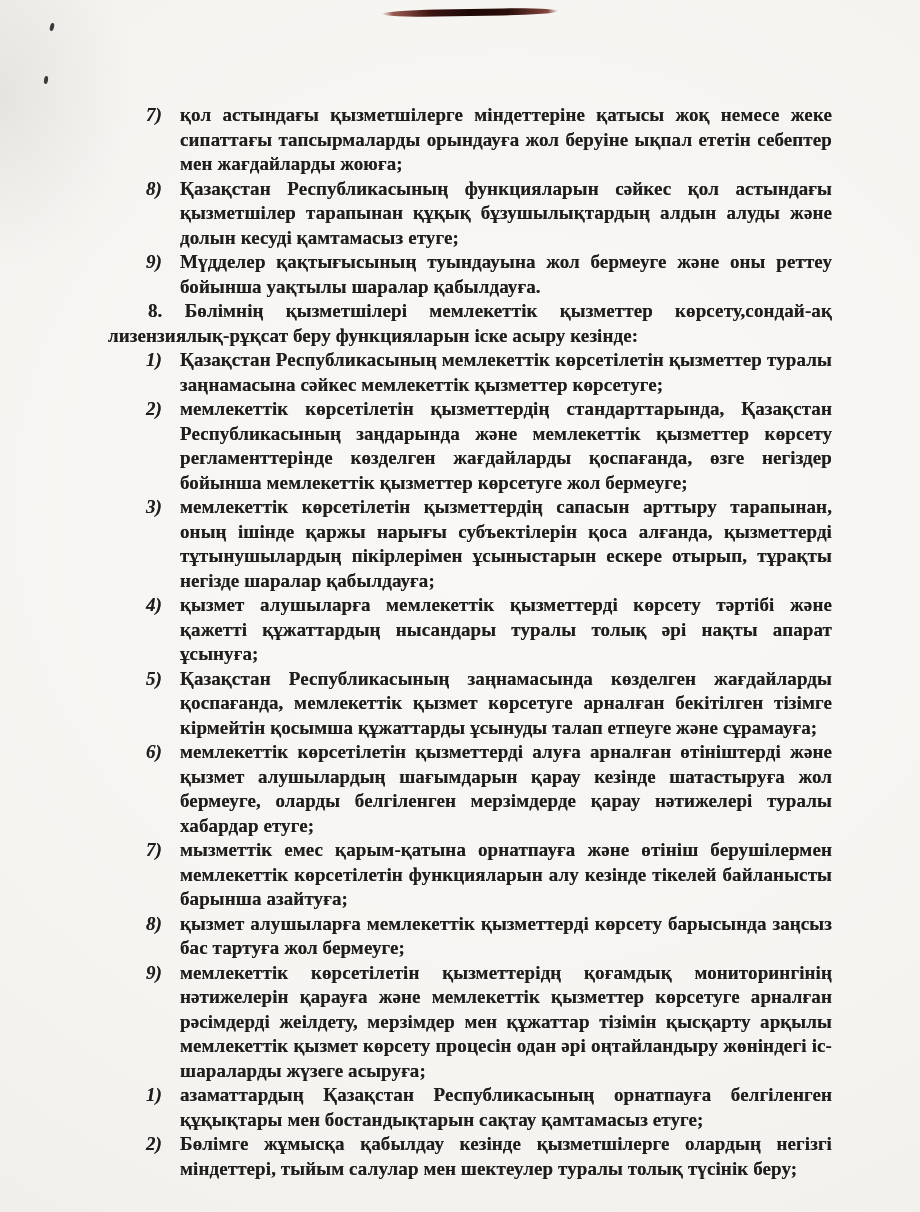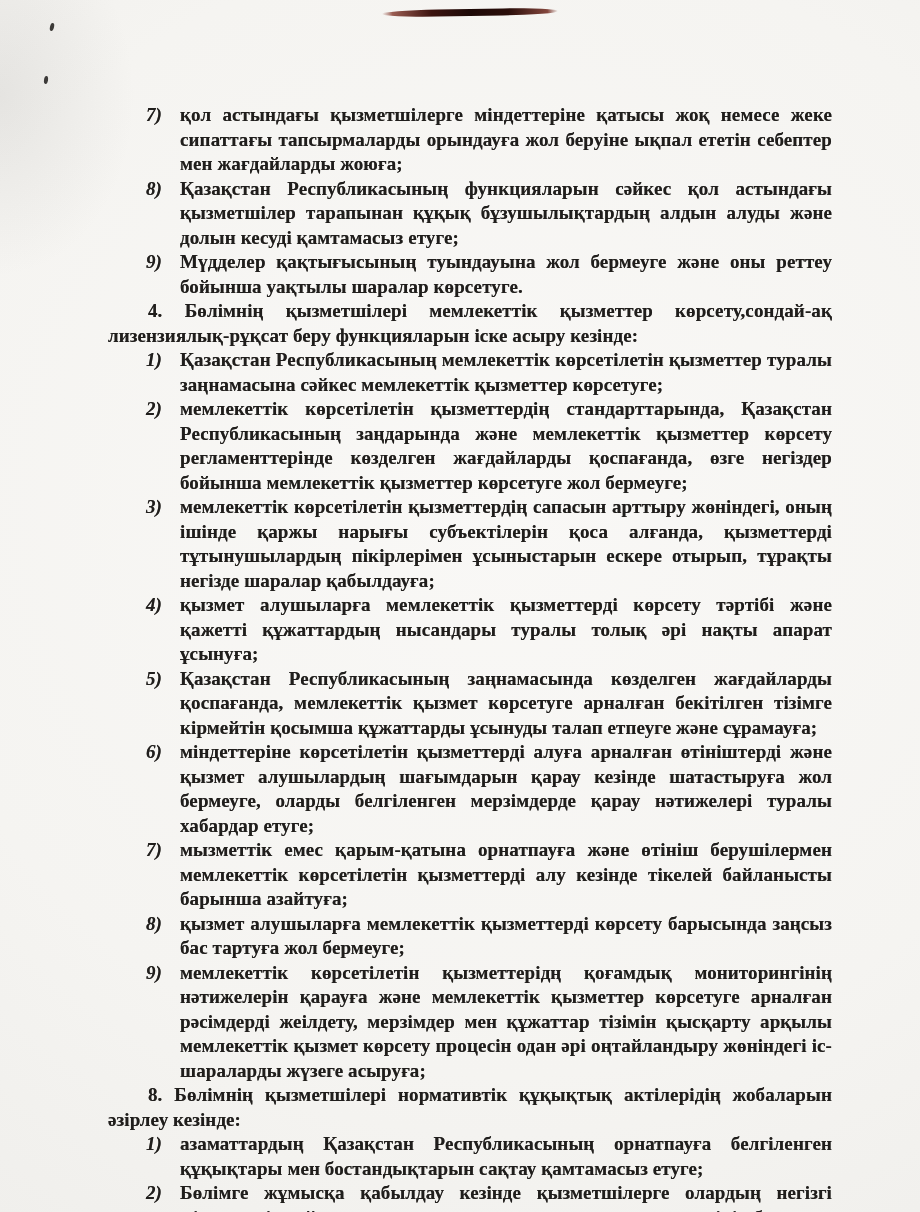--- a/index.html
+++ b/index.html
@@ -62,66 +62,65 @@
       <div class="li">
         <span class="num">7)</span>
         <span class="txt">қол астындағы қызметшілерге міндеттеріне қатысы жоқ немесе жеке сипаттағы тапсырмаларды орындауға жол беруіне ықпал ететін себептер мен жағдайларды жоюға;</span>
       </div>
       <div class="li">
         <span class="num">8)</span>
         <span class="txt">Қазақстан Республикасының функцияларын сәйкес қол астындағы қызметшілер тарапынан құқық бұзушылықтардың алдын алуды және долын кесуді қамтамасыз етуге;</span>
       </div>
       <div class="li">
         <span class="num">9)</span>
-        <span class="txt">Мүдделер қақтығысының туындауына жол бермеуге және оны реттеу бойынша уақтылы шаралар көрсетуге.</span>
+        <span class="txt">Мүдделер қақтығысының туындауына жол бермеуге және оны реттеу бойынша уақтылы шаралар қабылдауға.</span>
       </div>
     </div>
 
-    <p class="para">4. Бөлімнің қызметшілері мемлекеттік қызметтер көрсету,сондай-ақ лизензиялық-рұқсат беру функцияларын іске асыру кезінде:</p>
+    <p class="para">8. Бөлімнің қызметшілері мемлекеттік қызметтер көрсету,сондай-ақ лизензиялық-рұқсат беру функцияларын іске асыру кезінде:</p>
 
     <div class="list">
       <div class="li">
         <span class="num">1)</span>
         <span class="txt">Қазақстан Республикасының мемлекеттік көрсетілетін қызметтер туралы заңнамасына сәйкес мемлекеттік қызметтер көрсетуге;</span>
       </div>
       <div class="li">
         <span class="num">2)</span>
         <span class="txt">мемлекеттік көрсетілетін қызметтердің стандарттарында, Қазақстан Республикасының заңдарында және мемлекеттік қызметтер көрсету регламенттерінде көзделген жағдайларды қоспағанда, өзге негіздер бойынша мемлекеттік қызметтер көрсетуге жол бермеуге;</span>
       </div>
       <div class="li">
         <span class="num">3)</span>
-        <span class="txt">мемлекеттік көрсетілетін қызметтердің сапасын арттыру жөніндегі, оның ішінде қаржы нарығы субъектілерін қоса алғанда, қызметтерді тұтынушылардың пікірлерімен ұсыныстарын ескере отырып, тұрақты негізде шаралар қабылдауға;</span>
+        <span class="txt">мемлекеттік көрсетілетін қызметтердің сапасын арттыру тарапынан, оның ішінде қаржы нарығы субъектілерін қоса алғанда, қызметтерді тұтынушылардың пікірлерімен ұсыныстарын ескере отырып, тұрақты негізде шаралар қабылдауға;</span>
       </div>
       <div class="li">
         <span class="num">4)</span>
         <span class="txt">қызмет алушыларға мемлекеттік қызметтерді көрсету тәртібі және қажетті құжаттардың нысандары туралы толық әрі нақты апарат ұсынуға;</span>
       </div>
       <div class="li">
         <span class="num">5)</span>
         <span class="txt">Қазақстан Республикасының заңнамасында көзделген жағдайларды қоспағанда, мемлекеттік қызмет көрсетуге арналған бекітілген тізімге кірмейтін қосымша құжаттарды ұсынуды талап етпеуге және сұрамауға;</span>
       </div>
       <div class="li">
         <span class="num">6)</span>
-        <span class="txt">міндеттеріне көрсетілетін қызметтерді алуға арналған өтініштерді және қызмет алушылардың шағымдарын қарау кезінде шатастыруға жол бермеуге, оларды белгіленген мерзімдерде қарау нәтижелері туралы хабардар етуге;</span>
+        <span class="txt">мемлекеттік көрсетілетін қызметтерді алуға арналған өтініштерді және қызмет алушылардың шағымдарын қарау кезінде шатастыруға жол бермеуге, оларды белгіленген мерзімдерде қарау нәтижелері туралы хабардар етуге;</span>
       </div>
       <div class="li">
         <span class="num">7)</span>
-        <span class="txt">мызметтік емес қарым-қатына орнатпауға және өтініш берушілермен мемлекеттік көрсетілетін қызметтерді алу кезінде тікелей байланысты барынша азайтуға;</span>
+        <span class="txt">мызметтік емес қарым-қатына орнатпауға және өтініш берушілермен мемлекеттік көрсетілетін функцияларын алу кезінде тікелей байланысты барынша азайтуға;</span>
       </div>
       <div class="li">
         <span class="num">8)</span>
         <span class="txt">қызмет алушыларға мемлекеттік қызметтерді көрсету барысында заңсыз бас тартуға жол бермеуге;</span>
       </div>
       <div class="li">
         <span class="num">9)</span>
         <span class="txt">мемлекеттік көрсетілетін қызметтерідң қоғамдық мониторингінің нәтижелерін қарауға және мемлекеттік қызметтер көрсетуге арналған рәсімдерді жеілдету, мерзімдер мен құжаттар тізімін қысқарту арқылы мемлекеттік қызмет көрсету процесін одан әрі оңтайландыру жөніндегі іс-шараларды жүзеге асыруға;</span>
       </div>
     </div>
 
-    <p class="para">8. Бөлімнің қызметшілері нормативтік құқықтық актілерідің жобаларын әзірлеу кезінде:</p>
 
     <div class="list">
       <div class="li">
         <span class="num">1)</span>
         <span class="txt">азаматтардың Қазақстан Республикасының орнатпауға белгіленген құқықтары мен бостандықтарын сақтау қамтамасыз етуге;</span>
       </div>
       <div class="li">
         <span class="num">2)</span>
         <span class="txt">Бөлімге жұмысқа қабылдау кезінде қызметшілерге олардың негізгі міндеттері, тыйым салулар мен шектеулер туралы толық түсінік беру;</span>
       </div>

